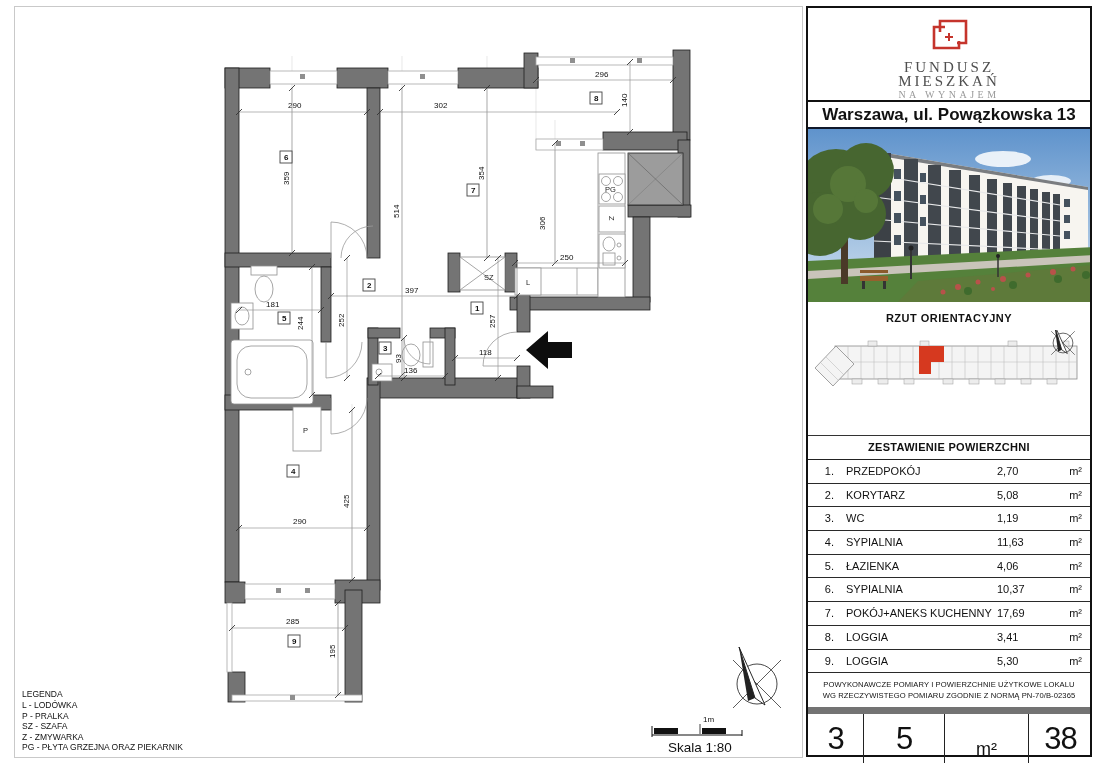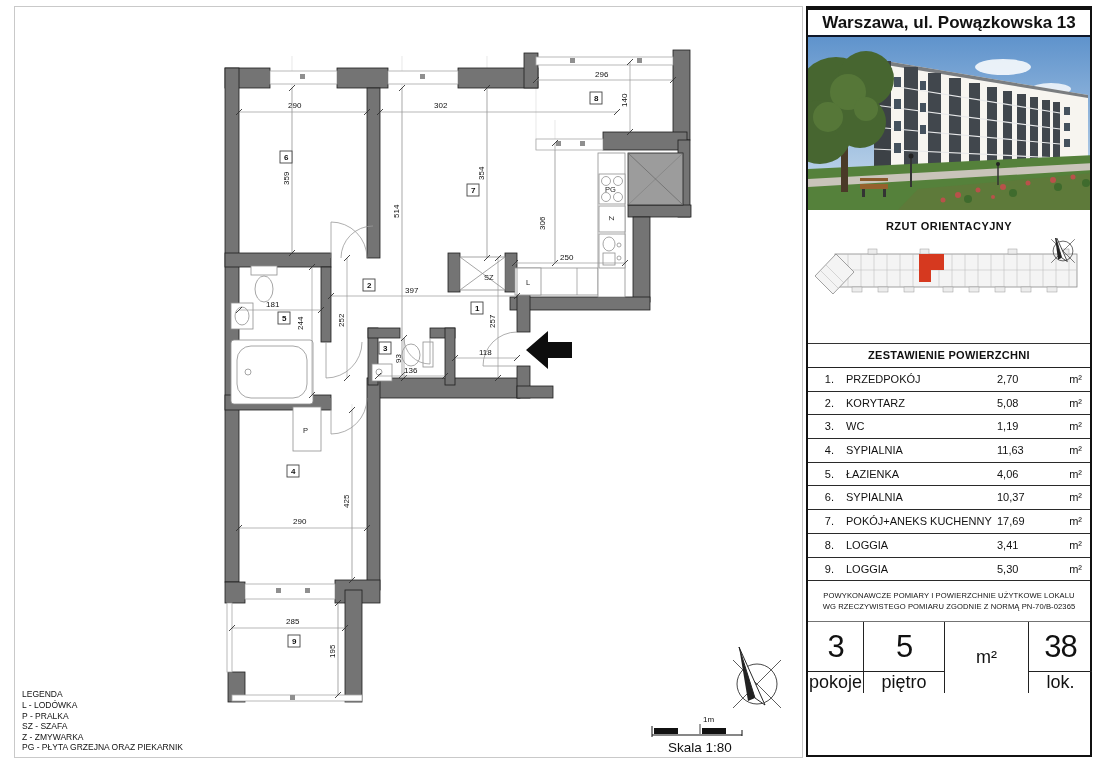--- a/index.html
+++ b/index.html
@@ -22,21 +22,21 @@
   .rzut-sec{height:134px;position:relative;border-bottom:1px solid #333;box-sizing:border-box;}
   .rzut-title{text-align:center;font-size:11px;font-weight:bold;letter-spacing:.5px;padding-top:10px;}
   .table-sec{font-size:11px;}
   .thead{height:23px;line-height:23px;text-align:center;font-weight:bold;border-bottom:1px solid #222;
         letter-spacing:.3px;}
   .trow{height:22.7px;line-height:22.7px;border-bottom:1px solid #2a2a2a;position:relative;}
   .tnum{position:absolute;left:8px;width:18px;text-align:right;}
   .tname{position:absolute;left:38px;}
   .tarea{position:absolute;right:43px;width:50px;text-align:left;}
   .tunit{position:absolute;right:8px;}
-  .disc-sec{height:41px;border-bottom:1px solid #737373;box-sizing:border-box;display:flex;align-items:center;}
+  .disc-sec{height:41px;border-bottom:7px solid #737373;box-sizing:border-box;display:flex;align-items:center;}
   .disc-text{font-size:7.6px;text-align:center;line-height:1.5;padding:0 10px;letter-spacing:.1px;}
   .stats-sec{display:grid;grid-template-columns:56px 81px 84px 63px;height:69px;}
   .stat-cell{border-right:1px solid #222;display:flex;flex-direction:column;}
   .stat-cell:last-child{border-right:none;}
   .stat-value{height:49px;border-bottom:1px solid #222;display:flex;align-items:center;
         justify-content:center;font-size:31px;letter-spacing:-1px;}
   .stat-label{flex:1;display:flex;align-items:center;justify-content:center;font-size:18px;}
   
   .wall{fill:#747474;stroke:#1f1f1f;stroke-width:.8;}
   .win{fill:#ffffff;stroke:#a9a9a9;stroke-width:.8;}
@@ -384,20 +384,32 @@
       <circle r="20" fill="none" stroke="#333" stroke-width=".9"></circle>
       <line x1="-24" y1="-24" x2="24" y2="24" stroke="#333" stroke-width=".8"></line>
       <line x1="24" y1="-24" x2="-24" y2="24" stroke="#333" stroke-width=".8"></line>
       <polygon points="-18,-37 8,21 -2,14" fill="#fff" stroke="#111" stroke-width=".9"></polygon>
       <polygon points="-18,-37 -2,14 -9,17" fill="#222"></polygon>
     </g>
   </svg>
 
   <div class="panel">
 
+    <div class="logo-sec">
+      <svg class="logo-icon" width="46" height="42" viewBox="0 0 46 42">
+        <g fill="none" stroke="#c5342c" stroke-width="2.6">
+          <path d="M14,16 V5 H40 V27 H31"></path>
+          <path d="M19,11 H8 V32 H33 V25"></path>
+          <path d="M23,17 V25 M19,21 H27" stroke-width="2"></path>
+        </g>
+      </svg>
+      <div class="brand-l1">FUNDUSZ</div>
+      <div class="brand-l2">MIESZKAŃ</div>
+      <div class="brand-l3">NA WYNAJEM</div>
+    </div>
 
     <div class="addr-sec">
       <span>Warszawa, ul. Powązkowska 13</span>
     </div>
 
     <div class="photo-sec">
       <svg width="286" height="173" viewBox="0 0 286 173">
         <defs>
           <linearGradient id="sky" x1="0" y1="0" x2="0" y2="1">
             <stop offset="0" stop-color="#5f93cc"></stop>

